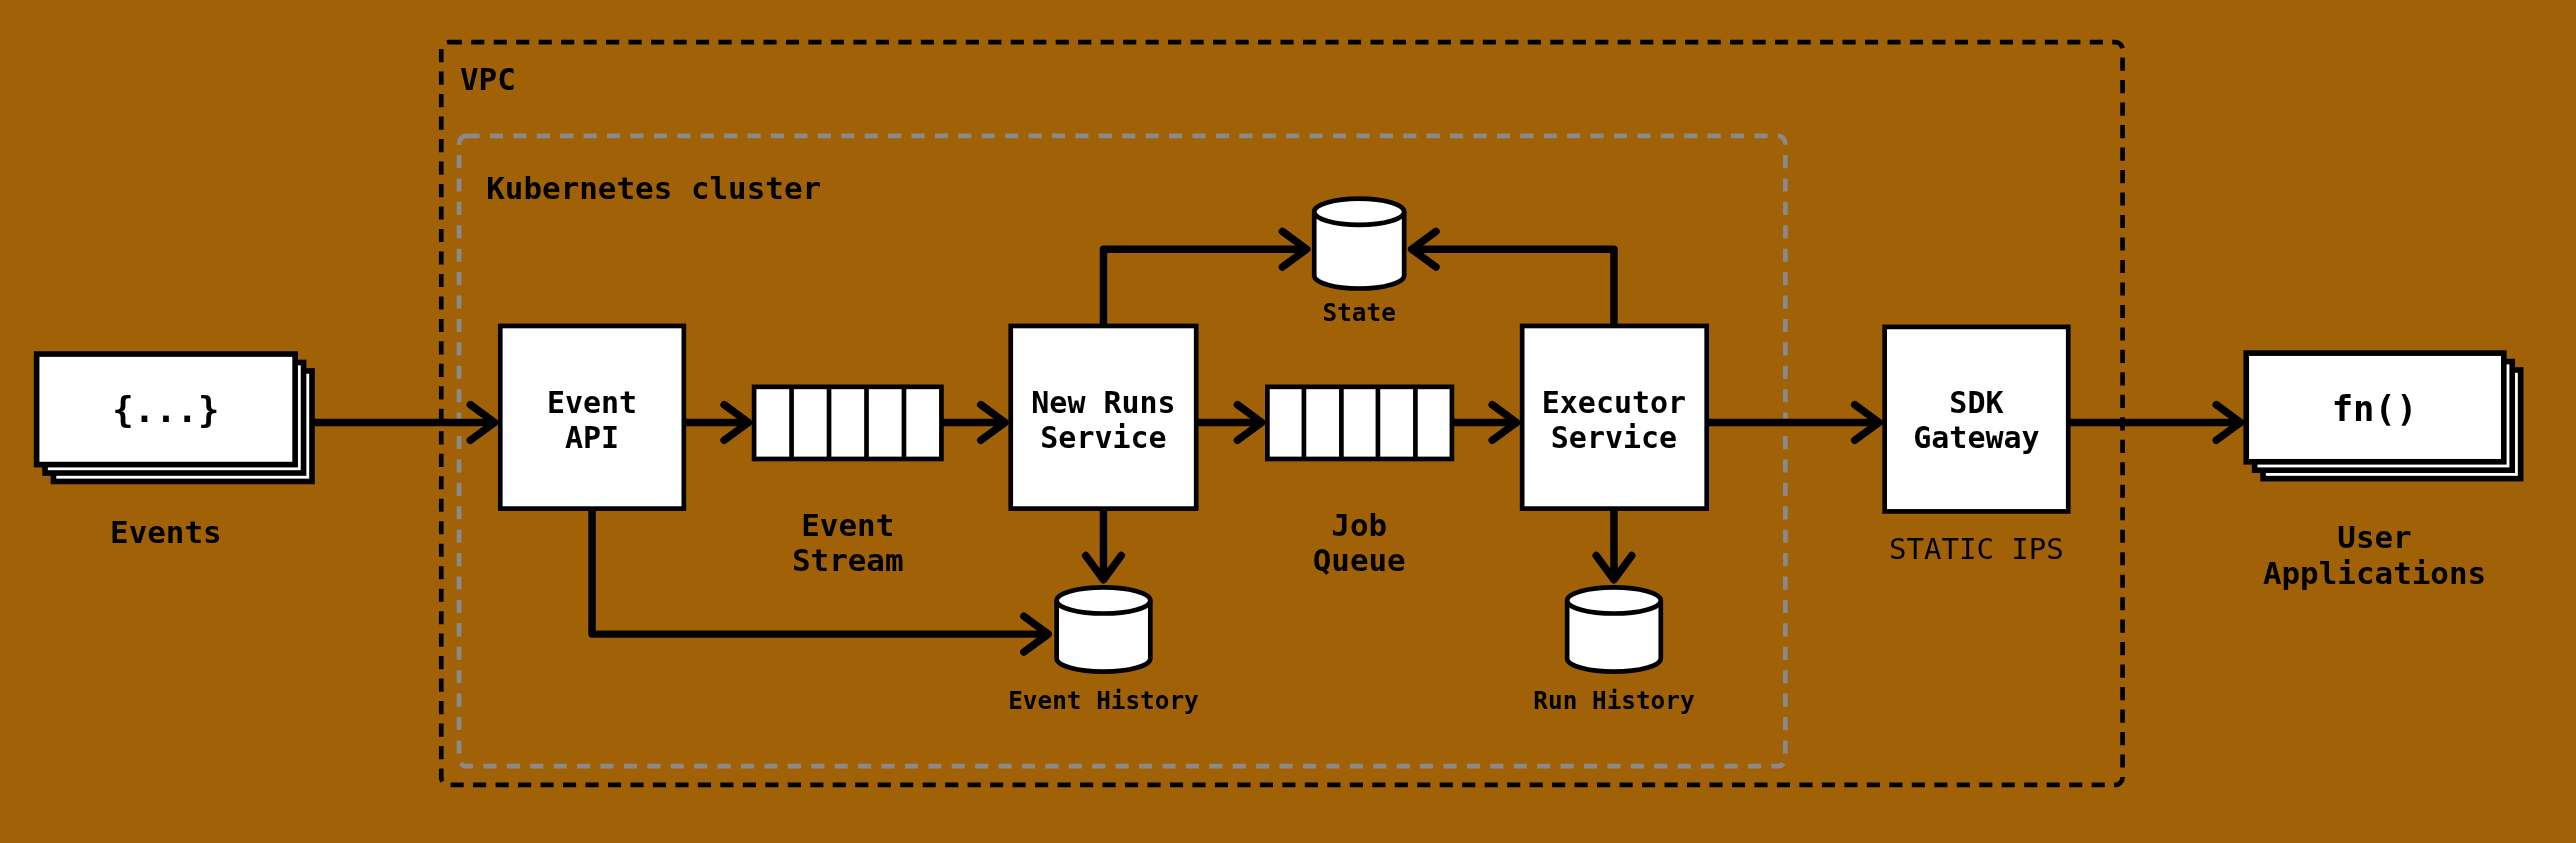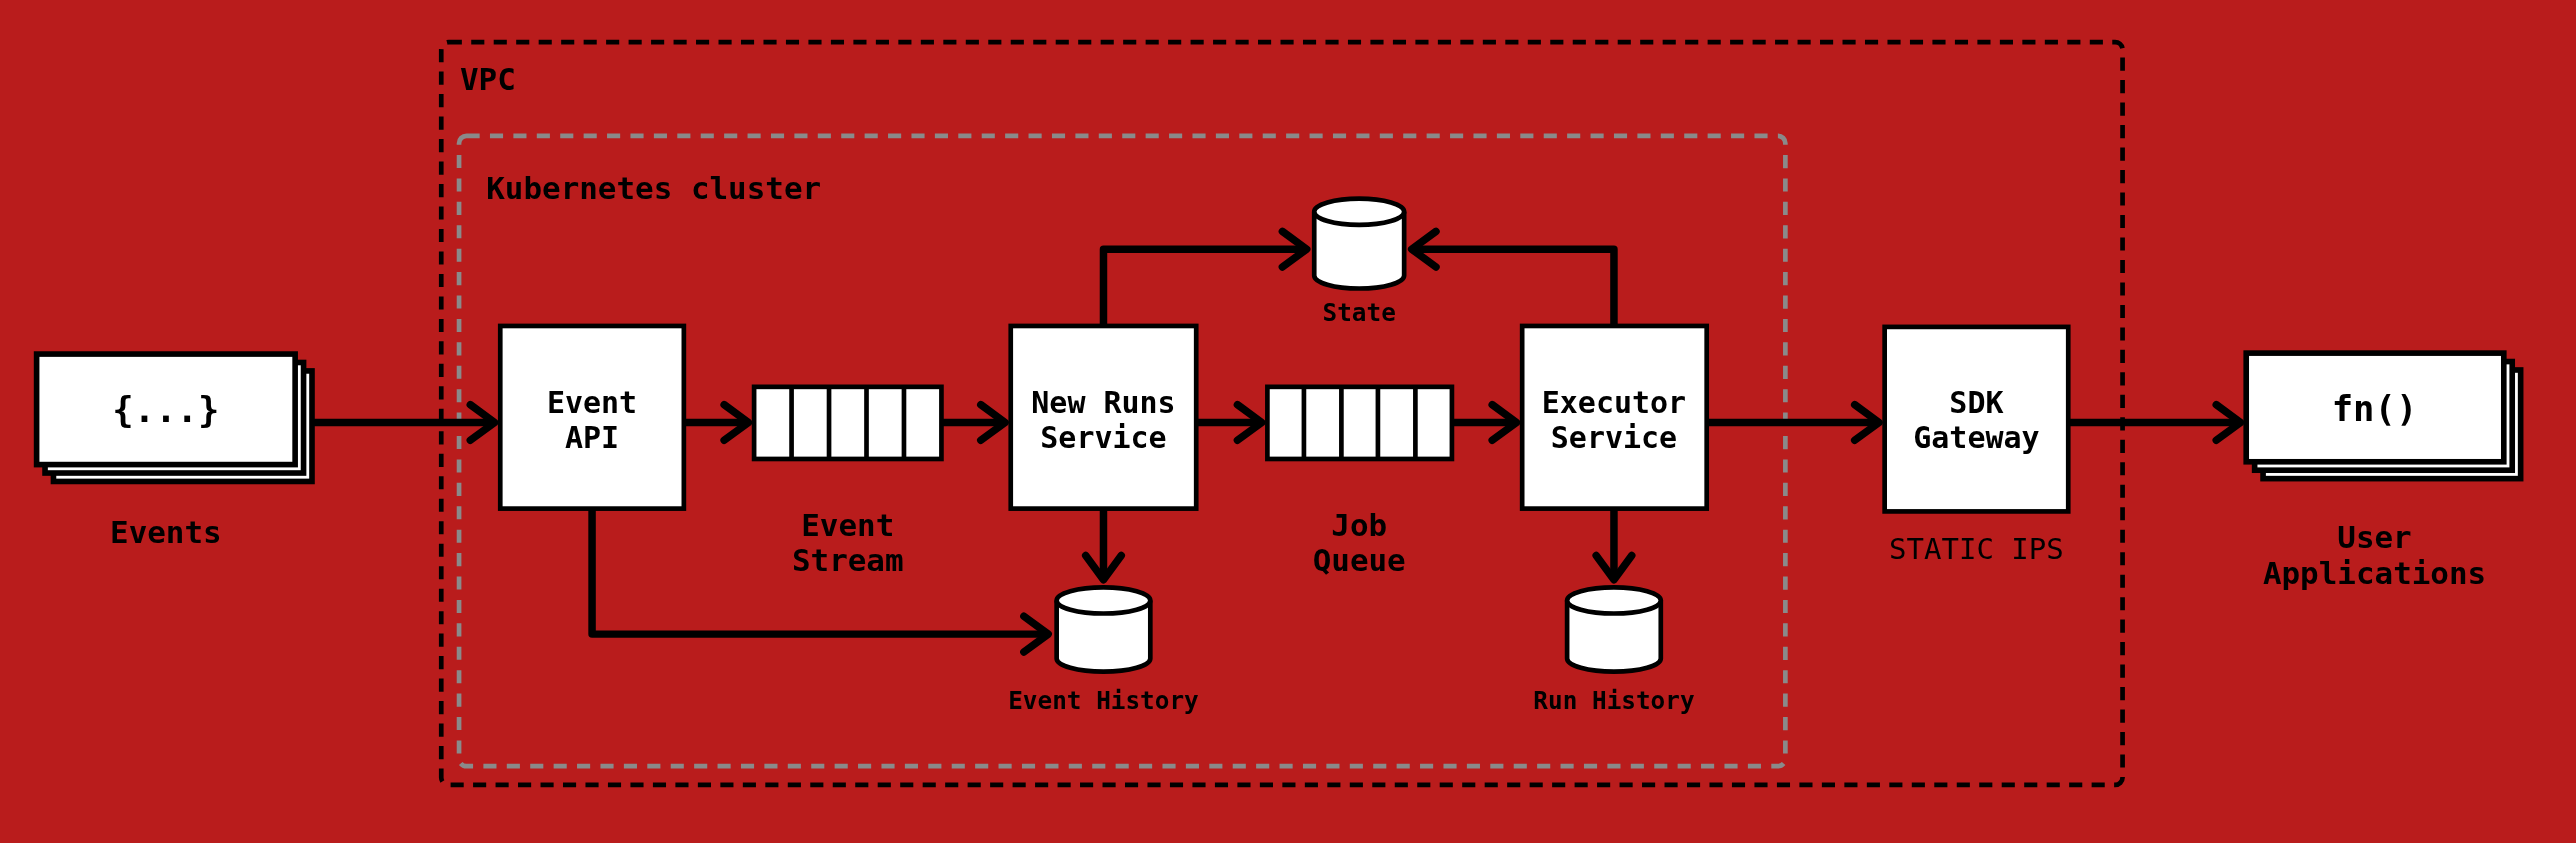--- a/index.html
+++ b/index.html
@@ -1,16 +1,16 @@
 <!DOCTYPE html>
 <html style="font-size:15px"><head>
 <meta charset="utf-8">
 <style>
   html,body{margin:0;padding:0;background:#ffffff;}
-  .stage{position:relative;width:2576px;height:843px;background:#b91c1c;overflow:hidden;}
+  .stage{position:relative;width:2576px;height:843px;background:#a16207;overflow:hidden;}
   svg{display:block;}
   .t{font-family:"DejaVu Sans Mono", monospace;font-weight:bold;fill:#000;}
   .t38{font-size:38px;}
   .t33{font-size:33px;}
   .t32{font-size:32px;}
   .t26{font-size:26px;}
   .sub{font-family:"DejaVu Sans Mono", monospace;font-weight:normal;font-size:31px;fill:#000;}
   .mid{text-anchor:middle;}
   .box{fill:#fff;stroke:#000;stroke-width:5;}
   .stackbox{fill:#fff;stroke:#000;stroke-width:6;}

